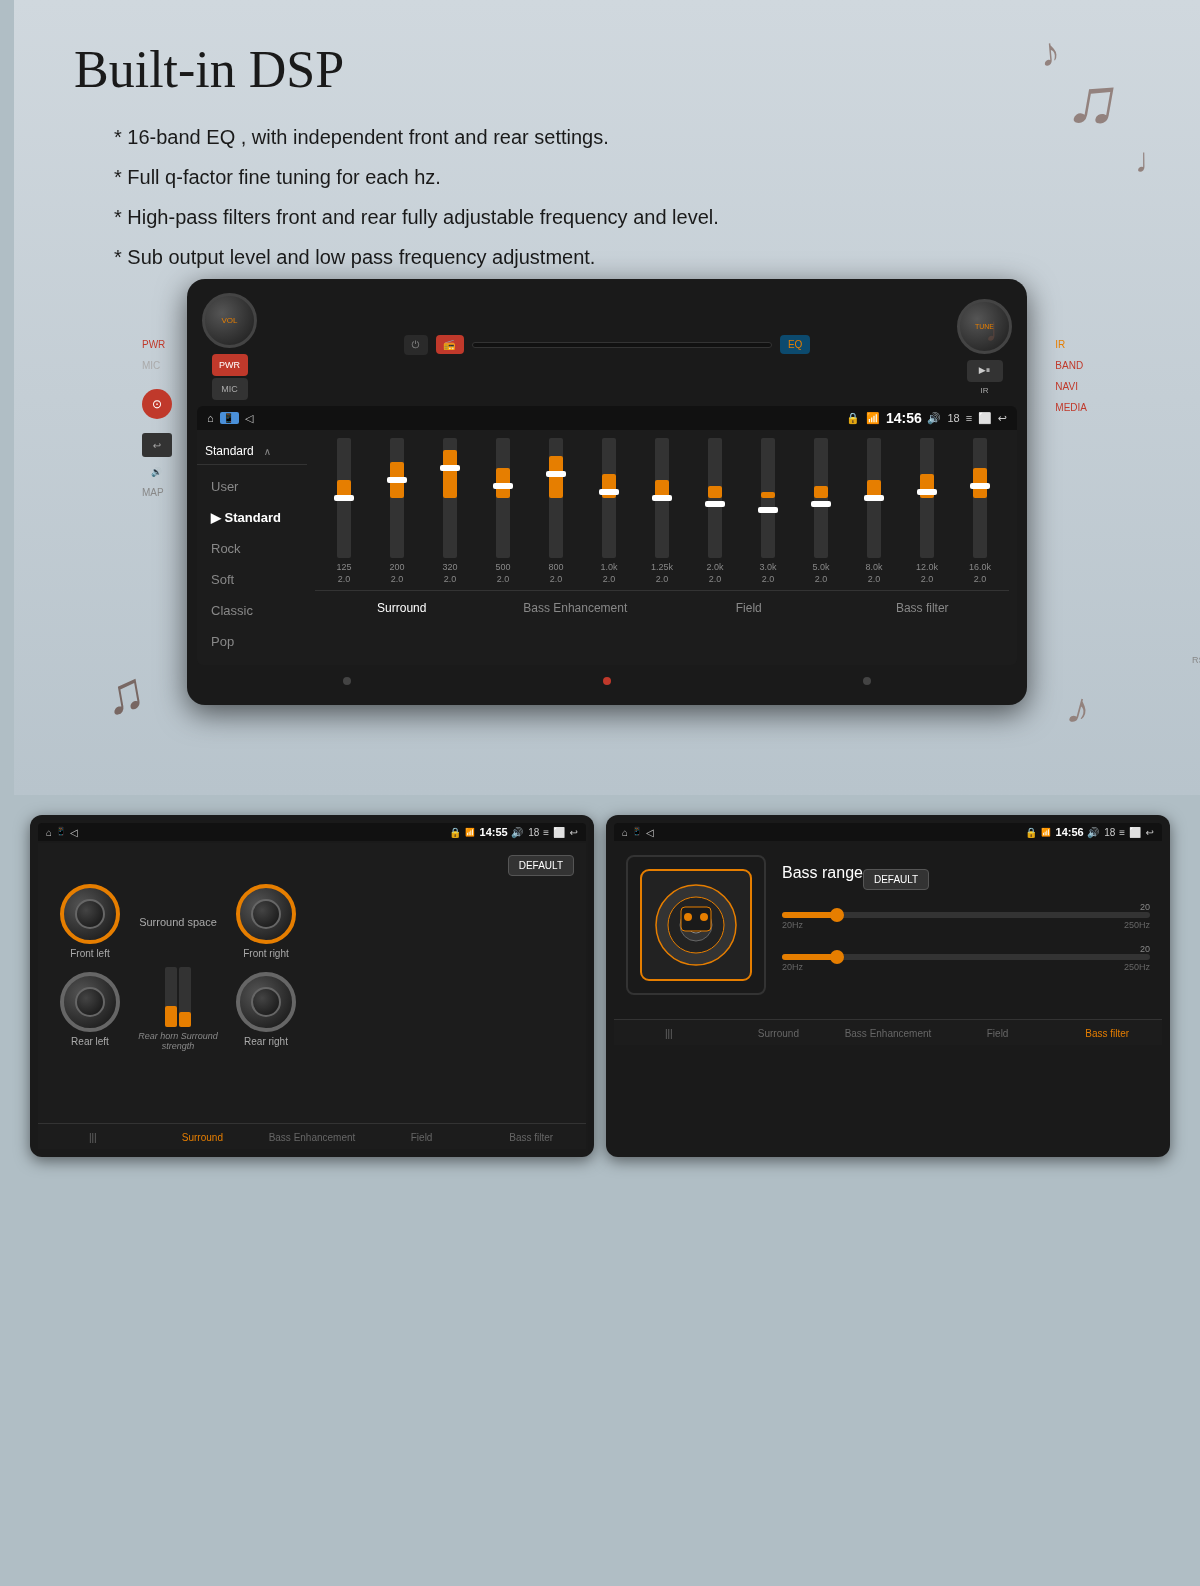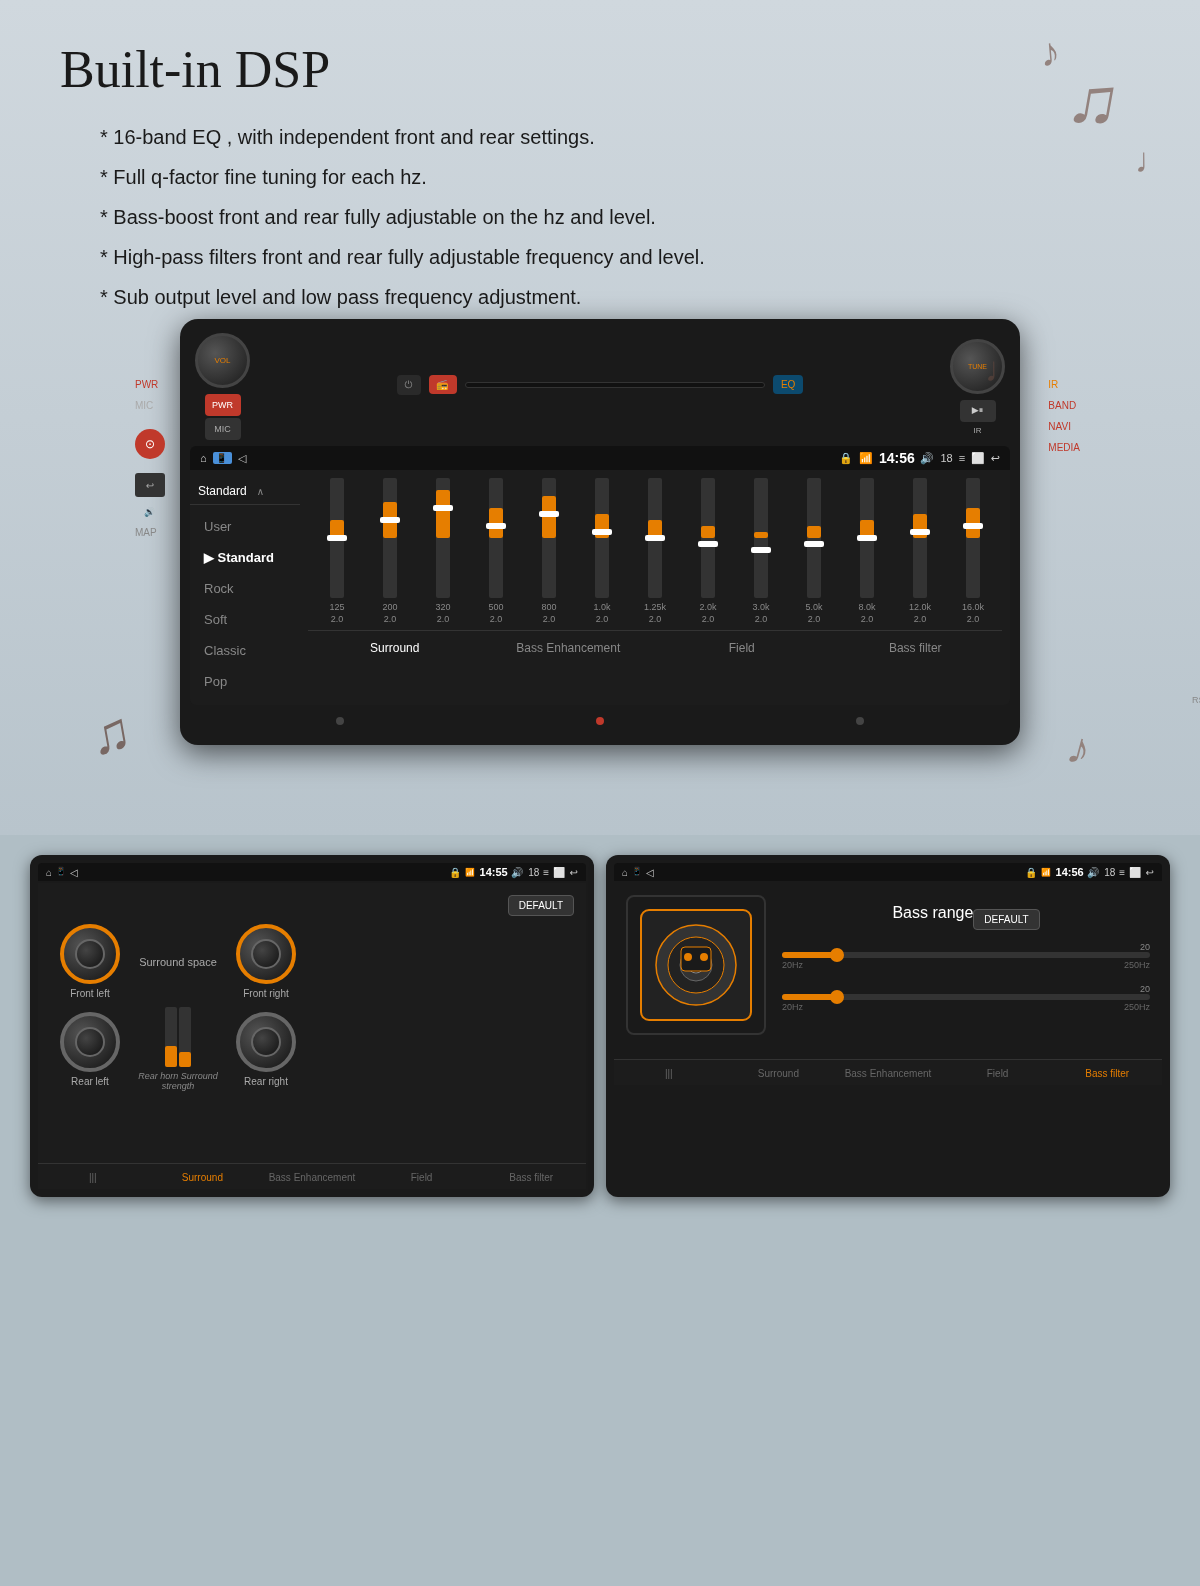--- a/index.html
+++ b/index.html
@@ -394,20 +394,21 @@
       padding: 2px;
       cursor: pointer;
     }
     .bs-tab.active { color: #e67e00; }
 
     .top-area {
       background: linear-gradient(180deg, #d0d8de 0%, #b8c4cc 100%);
       padding: 40px 60px 30px;
       position: relative;
       overflow: hidden;
+      margin-left: 14px;
     }
 
     .radio-wrapper {
       position: relative;
       display: flex;
       justify-content: center;
       margin: 0 auto;
     }
 
     .note-deco {
@@ -420,21 +421,20 @@
 </head>
 <body>
 
 <div class="top-area">
 
   <h1 class="main-title">Built-in DSP</h1>
 
   <div class="features-list">
     <p>* 16-band EQ , with independent front and rear settings.</p>
     <p>* Full q-factor fine tuning for each hz.</p>
-    <p>* Bass-boost front and rear fully adjustable on the hz and level.</p>
     <p>* High-pass filters front and rear fully adjustable frequency and level.</p>
     <p>* Sub output level and  low pass frequency adjustment.</p>
   </div>
 
   <div class="note-deco" style="right: 80px; top: 60px; font-size: 70px; transform: rotate(10deg);">♫</div>
   <div class="note-deco" style="right: 140px; top: 30px; font-size: 40px; transform: rotate(-5deg);">♪</div>
   <div class="note-deco" style="right: 30px; top: 140px; font-size: 35px;">♩</div>
 
   <div class="radio-wrapper">
     <div class="car-radio">
@@ -785,21 +785,21 @@
             <circle cx="60" cy="60" r="16" fill="#333" stroke="#666" stroke-width="1"></circle>
             <circle cx="60" cy="60" r="8" fill="#111" stroke="#888" stroke-width="1"></circle>
 
             <rect x="45" y="42" width="30" height="24" rx="4" fill="#1a1a1a" stroke="#e67e00" stroke-width="1"></rect>
             <circle cx="52" cy="52" r="4" fill="#e67e00"></circle>
             <circle cx="68" cy="52" r="4" fill="#e67e00"></circle>
           </svg>
         </div>
 
         <div style="flex:1;margin-left:16px;">
-          <div style="display:flex;justify-content:center;align-items:center;margin-bottom:8px;">
+          <div style="display:flex;justify-content:flex-start;align-items:center;margin-bottom:8px;">
             <div class="bass-title">Bass range</div>
             <button class="default-btn">DEFAULT</button>
           </div>
 
           <div class="bass-slider-group">
             <div style="display:flex;justify-content:flex-end;gap:40px;">
               <span style="font-size:9px;color:#888;">20</span>
             </div>
             <div class="bass-slider-track">
               <div class="bass-slider-fill" style="width:15%;"></div>

